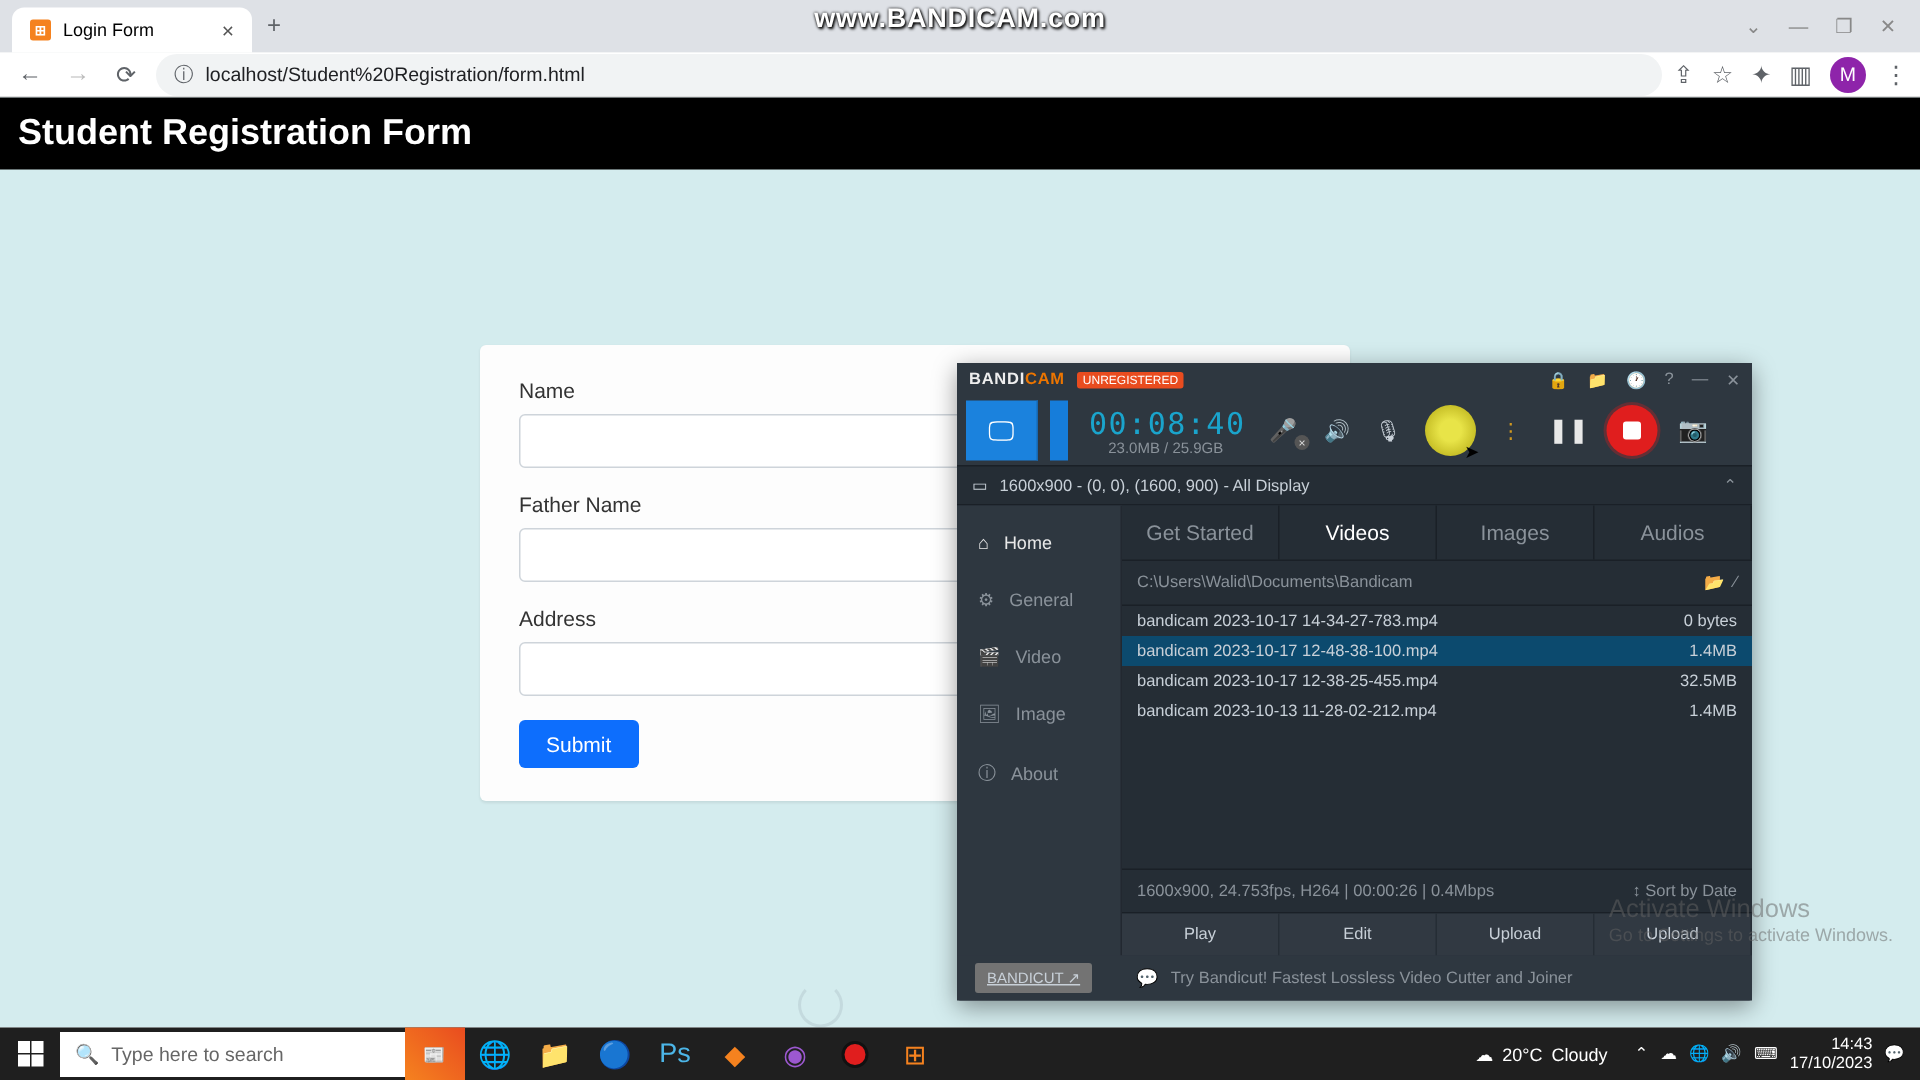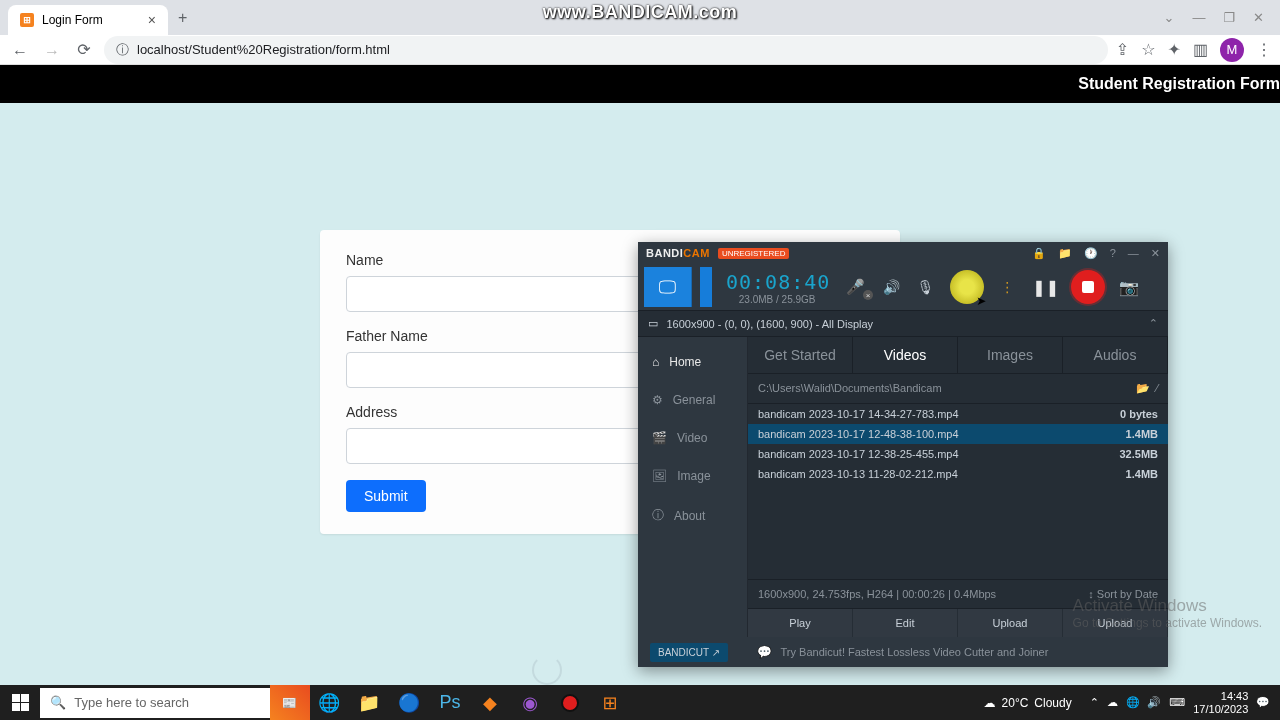--- a/index.html
+++ b/index.html
@@ -16,21 +16,21 @@
 .toolbar { height: 30px; background: #fff; display: flex; align-items: center; padding: 0 8px; gap: 8px; border-bottom: 1px solid #ddd; }
 .nav-btn { width: 24px; height: 24px; display: flex; align-items: center; justify-content: center; color: #5f6368; font-size: 16px; }
 .nav-btn.disabled { color: #bbb; }
 .addressbar { flex: 1; height: 28px; background: #f1f3f4; border-radius: 14px; display: flex; align-items: center; padding: 0 12px; gap: 8px; font-size: 13px; color: #202124; }
 .addressbar-icon { color: #5f6368; font-size: 13px; }
 .toolbar-right { display: flex; gap: 12px; align-items: center; color: #5f6368; }
 .profile-badge { width: 24px; height: 24px; border-radius: 50%; background: #8e24aa; color: #fff; display: flex; align-items: center; justify-content: center; font-size: 13px; font-weight: 500; }
 
 
 .page { height: 620px; background: #d4ecee; position: relative; }
-.page-header { background: #000; color: #fff; text-align: right; padding: 10px 0; font-size: 16px; font-weight: 600; }
+.page-header { background: #000; color: #fff; text-align: left; padding: 10px 12px; font-size: 24px; font-weight: 600; }
 .form-card { position: absolute; left: 320px; top: 165px; width: 580px; background: #fdfdfd; border-radius: 4px; padding: 22px 26px; box-shadow: 0 1px 2px rgba(0,0,0,0.08); }
 .form-group { margin-bottom: 16px; }
 .form-label { font-size: 14px; color: #333; display: block; margin-bottom: 8px; }
 .form-input { width: 100%; height: 36px; border: 1px solid #ced4da; border-radius: 4px; padding: 0 10px; font-size: 14px; }
 .form-check { display: flex; align-items: center; gap: 8px; margin: 12px 0 16px; }
 .form-check input { width: 14px; height: 14px; }
 .form-check label { font-size: 14px; color: #333; }
 .submit-btn { background: #0d6efd; color: #fff; border: none; padding: 8px 18px; border-radius: 4px; font-size: 14px; }
 
 
@@ -63,26 +63,26 @@
 .bc-side-item.active { color: #e8e8e8; }
 .bc-content { flex: 1; background: #252d35; display: flex; flex-direction: column; }
 .bc-tabs { display: flex; border-bottom: 1px solid #1a2027; }
 .bc-tab { flex: 1; text-align: center; padding: 10px 0; font-size: 14px; color: #8a929a; border-right: 1px solid #1a2027; }
 .bc-tab.active { color: #fff; font-weight: 500; }
 .bc-path { padding: 8px 10px; font-size: 11px; color: #8a929a; border-bottom: 1px solid #1a2027; display: flex; }
 .bc-path-icons { margin-left: auto; display: flex; gap: 6px; }
 .bc-files { flex: 1; overflow: auto; }
 .bc-file { padding: 4px 10px; display: flex; font-size: 11px; color: #c8d0d8; }
 .bc-file.selected { background: #0c4a6e; }
-.bc-file-size { margin-left: auto; font-weight: bold; }
+.bc-file-size { margin-left: auto; }
 .bc-meta { padding: 8px 10px; font-size: 11px; color: #8a929a; border-top: 1px solid #1a2027; display: flex; }
 .bc-sort { margin-left: auto; }
 .bc-actions { display: flex; border-top: 1px solid #1a2027; }
 .bc-action { flex: 1; text-align: center; padding: 8px 0; font-size: 11px; background: #313942; border-right: 1px solid #252d35; }
-.bc-bandicut { background: #0c4a6e; padding: 4px 8px; font-size: 10px; border-radius: 2px; margin-right: auto; position: absolute; left: 12px; }
+.bc-bandicut { background: #737373; padding: 4px 8px; font-size: 10px; border-radius: 2px; margin-right: auto; position: absolute; left: 12px; text-decoration: underline; }
 .bc-bottom-row { display: flex; justify-content: center; align-items: center; padding: 8px; background: #2e3740; gap: 8px; position: relative; }
 
 
 .watermark-bandicam { position: absolute; top: 2px; left: 50%; transform: translateX(-50%); font-family: Arial; font-weight: bold; font-size: 18px; color: #fff; text-shadow: 0 0 2px #000, 1px 1px 2px #000; letter-spacing: 0.5px; }
 .activate-win { position: absolute; right: 18px; bottom: 55px; text-align: left; color: rgba(100,100,100,0.5); }
 .activate-win .t1 { font-size: 17px; }
 .activate-win .t2 { font-size: 12px; }
 
 
 .taskbar { position: absolute; bottom: 0; left: 0; right: 0; height: 35px; background: #1f1f1f; display: flex; align-items: center; }

